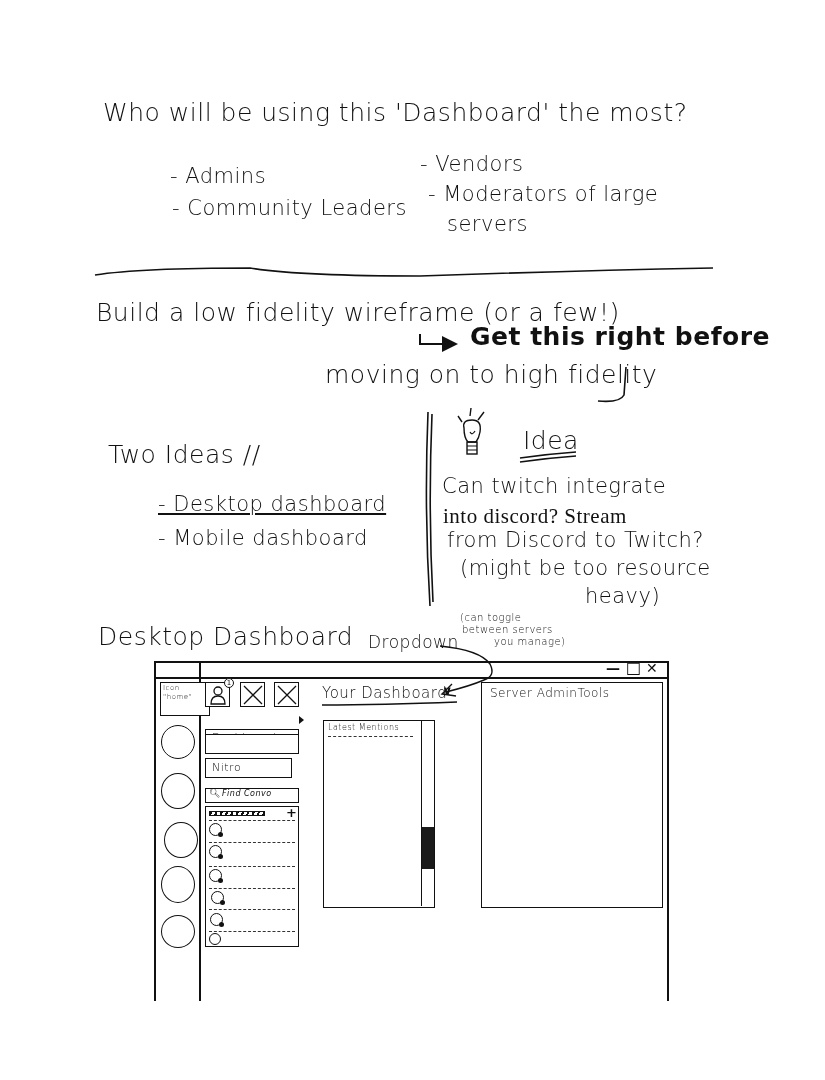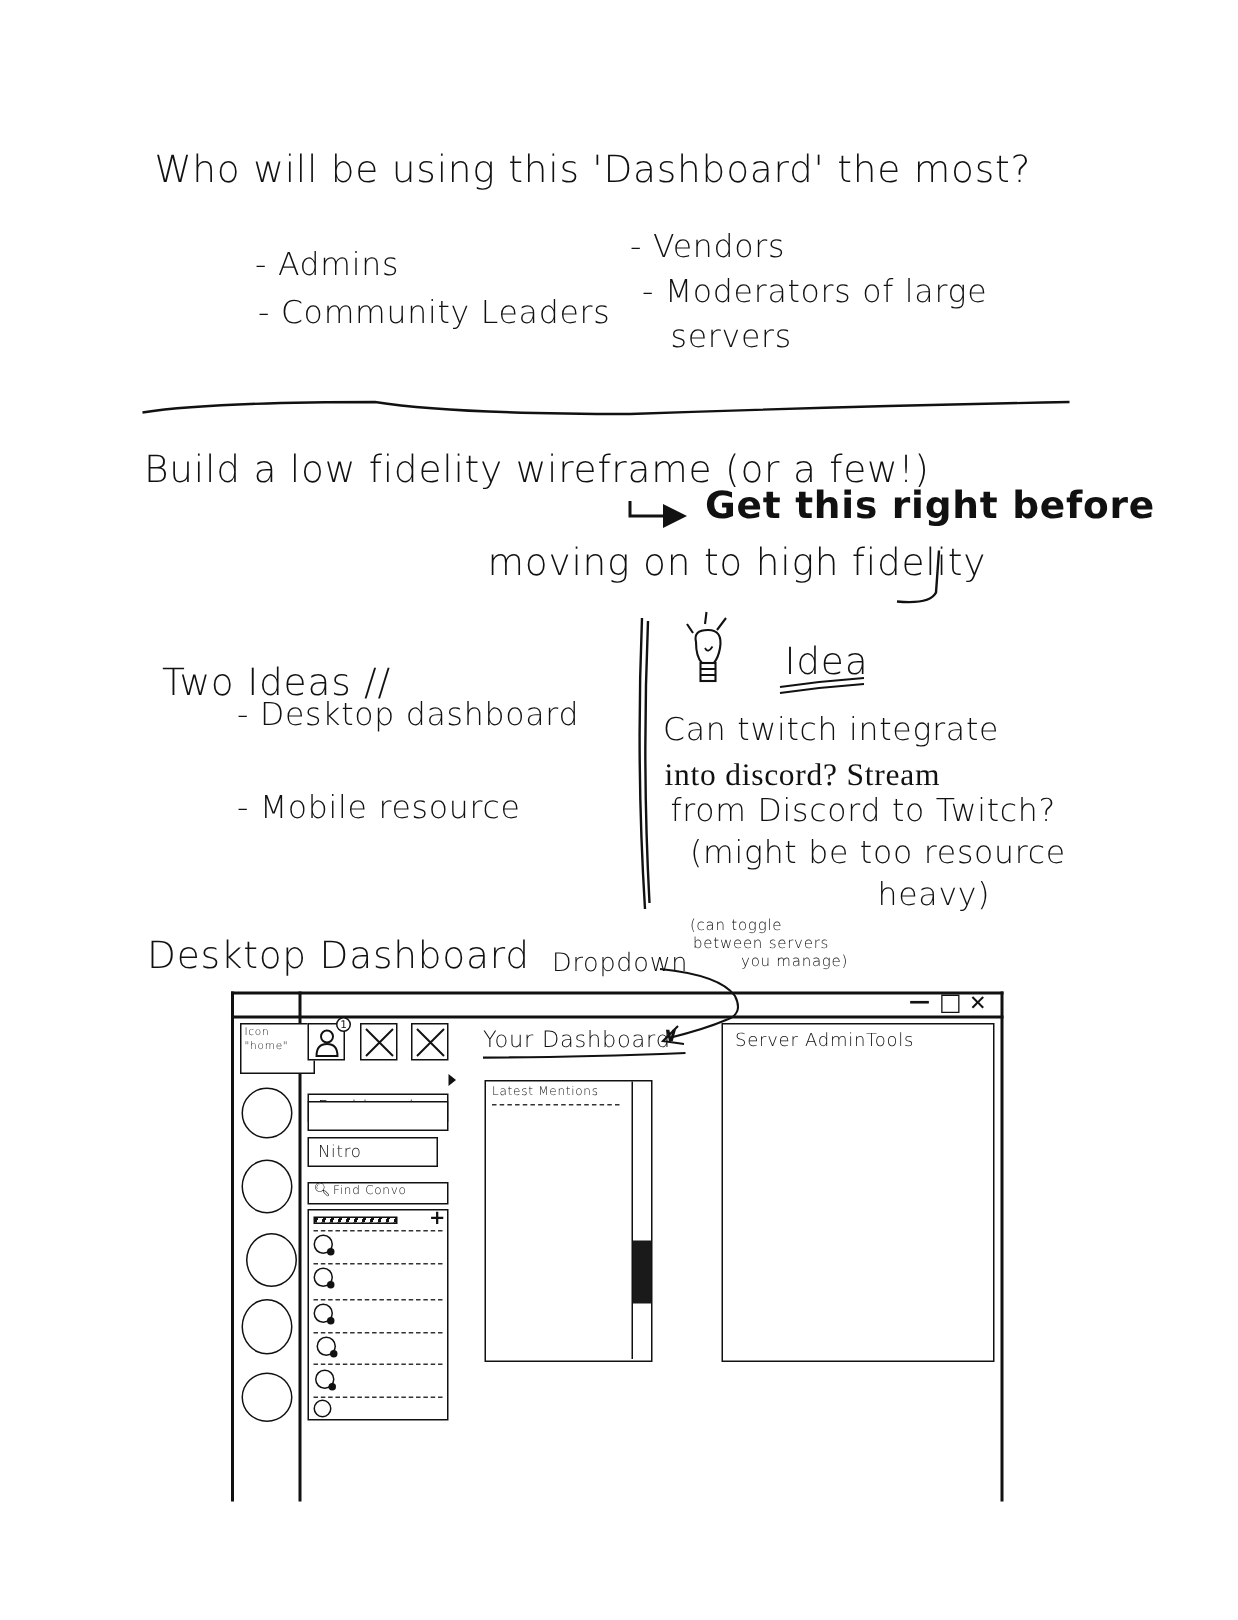--- a/index.html
+++ b/index.html
@@ -37,22 +37,22 @@
   <path d="M20 4 L20 14 L52 14" stroke="#111" stroke-width="2" fill="none"></path>
   <path d="M42 6 L58 14 L42 22 Z" fill="#111"></path>
 </svg>
 <div class="hw big" style="left:470px;top:322px;font-weight:bold;">Get this right before</div>
 <div class="hw big" style="left:325px;top:360px;">moving on to high fidelity</div>
 <svg style="left:590px;top:365px;width:40px;height:40px;">
   <path d="M36 2 L34 30 Q30 38 8 36" stroke="#111" stroke-width="1.6" fill="none"></path>
 </svg>
 
 <div class="hw big" style="left:108px;top:440px;">Two Ideas //</div>
-<div class="hw mid" style="left:158px;top:464px;">- Desktop dashboard</div>
-<div class="hw mid" style="left:158px;top:526px;">- Mobile resource</div>
+<div class="hw mid" style="left:158px;top:492px;text-decoration:underline;">- Desktop dashboard</div>
+<div class="hw mid" style="left:158px;top:526px;">- Mobile dashboard</div>
 
 <svg style="left:420px;top:410px;width:20px;height:200px;">
   <path d="M8 2 Q4 100 10 196" stroke="#111" stroke-width="1.6" fill="none"></path>
   <path d="M12 4 Q8 100 13 192" stroke="#111" stroke-width="1.6" fill="none"></path>
 </svg>
 
 <svg style="left:450px;top:398px;width:60px;height:80px;">
   <path d="M8 18 L12 24" stroke="#111" stroke-width="1.4"></path>
   <path d="M21 10 L20 18" stroke="#111" stroke-width="1.4"></path>
   <path d="M34 14 L28 22" stroke="#111" stroke-width="1.4"></path>
@@ -124,21 +124,21 @@
 <div style="position:absolute;left:299px;top:716px;width:0;height:0;border-top:4px solid transparent;border-bottom:4px solid transparent;border-left:5px solid #111;"></div>
 <div class="box" style="left:205px;top:734px;width:94px;height:20px;border-width:1.6px;">
   <span class="hw" style="left:6px;top:1px;font-size:11px;"></span>
 </div>
 <div class="box" style="left:205px;top:758px;width:87px;height:20px;border-width:1.6px;">
   <span class="hw" style="left:6px;top:2px;font-size:11px;">Nitro</span>
 </div>
 
 <div class="box" style="left:205px;top:788px;width:94px;height:15px;border-width:1.6px;">
   <span class="hw" style="left:3px;top:-1px;font-size:9px;">🔍︎</span>
-  <span class="hw" style="left:16px;top:0px;font-size:8px;">Find Convo</span>
+  <span class="hw" style="left:16px;top:0px;font-size:8px;font-style:italic;">Find Convo</span>
 </div>
 
 <div class="box" style="left:205px;top:806px;width:94px;height:141px;border-width:1.6px;">
   <div style="position:absolute;left:3px;top:4px;width:56px;height:5px;border:1px solid #111;background:repeating-linear-gradient(110deg,#111 0 2px,#fff 2px 5px);"></div>
   <span class="hw" style="left:80px;top:-2px;font-size:13px;font-weight:700;">+</span>
   <div class="dash" style="left:3px;top:13px;width:86px;"></div>
   <div class="avatar-sm" style="left:3px;top:16px;"></div>
   <div class="dash" style="left:3px;top:35px;width:86px;"></div>
   <div class="avatar-sm" style="left:3px;top:38px;"></div>
   <div class="dash" style="left:3px;top:59px;width:86px;"></div>

